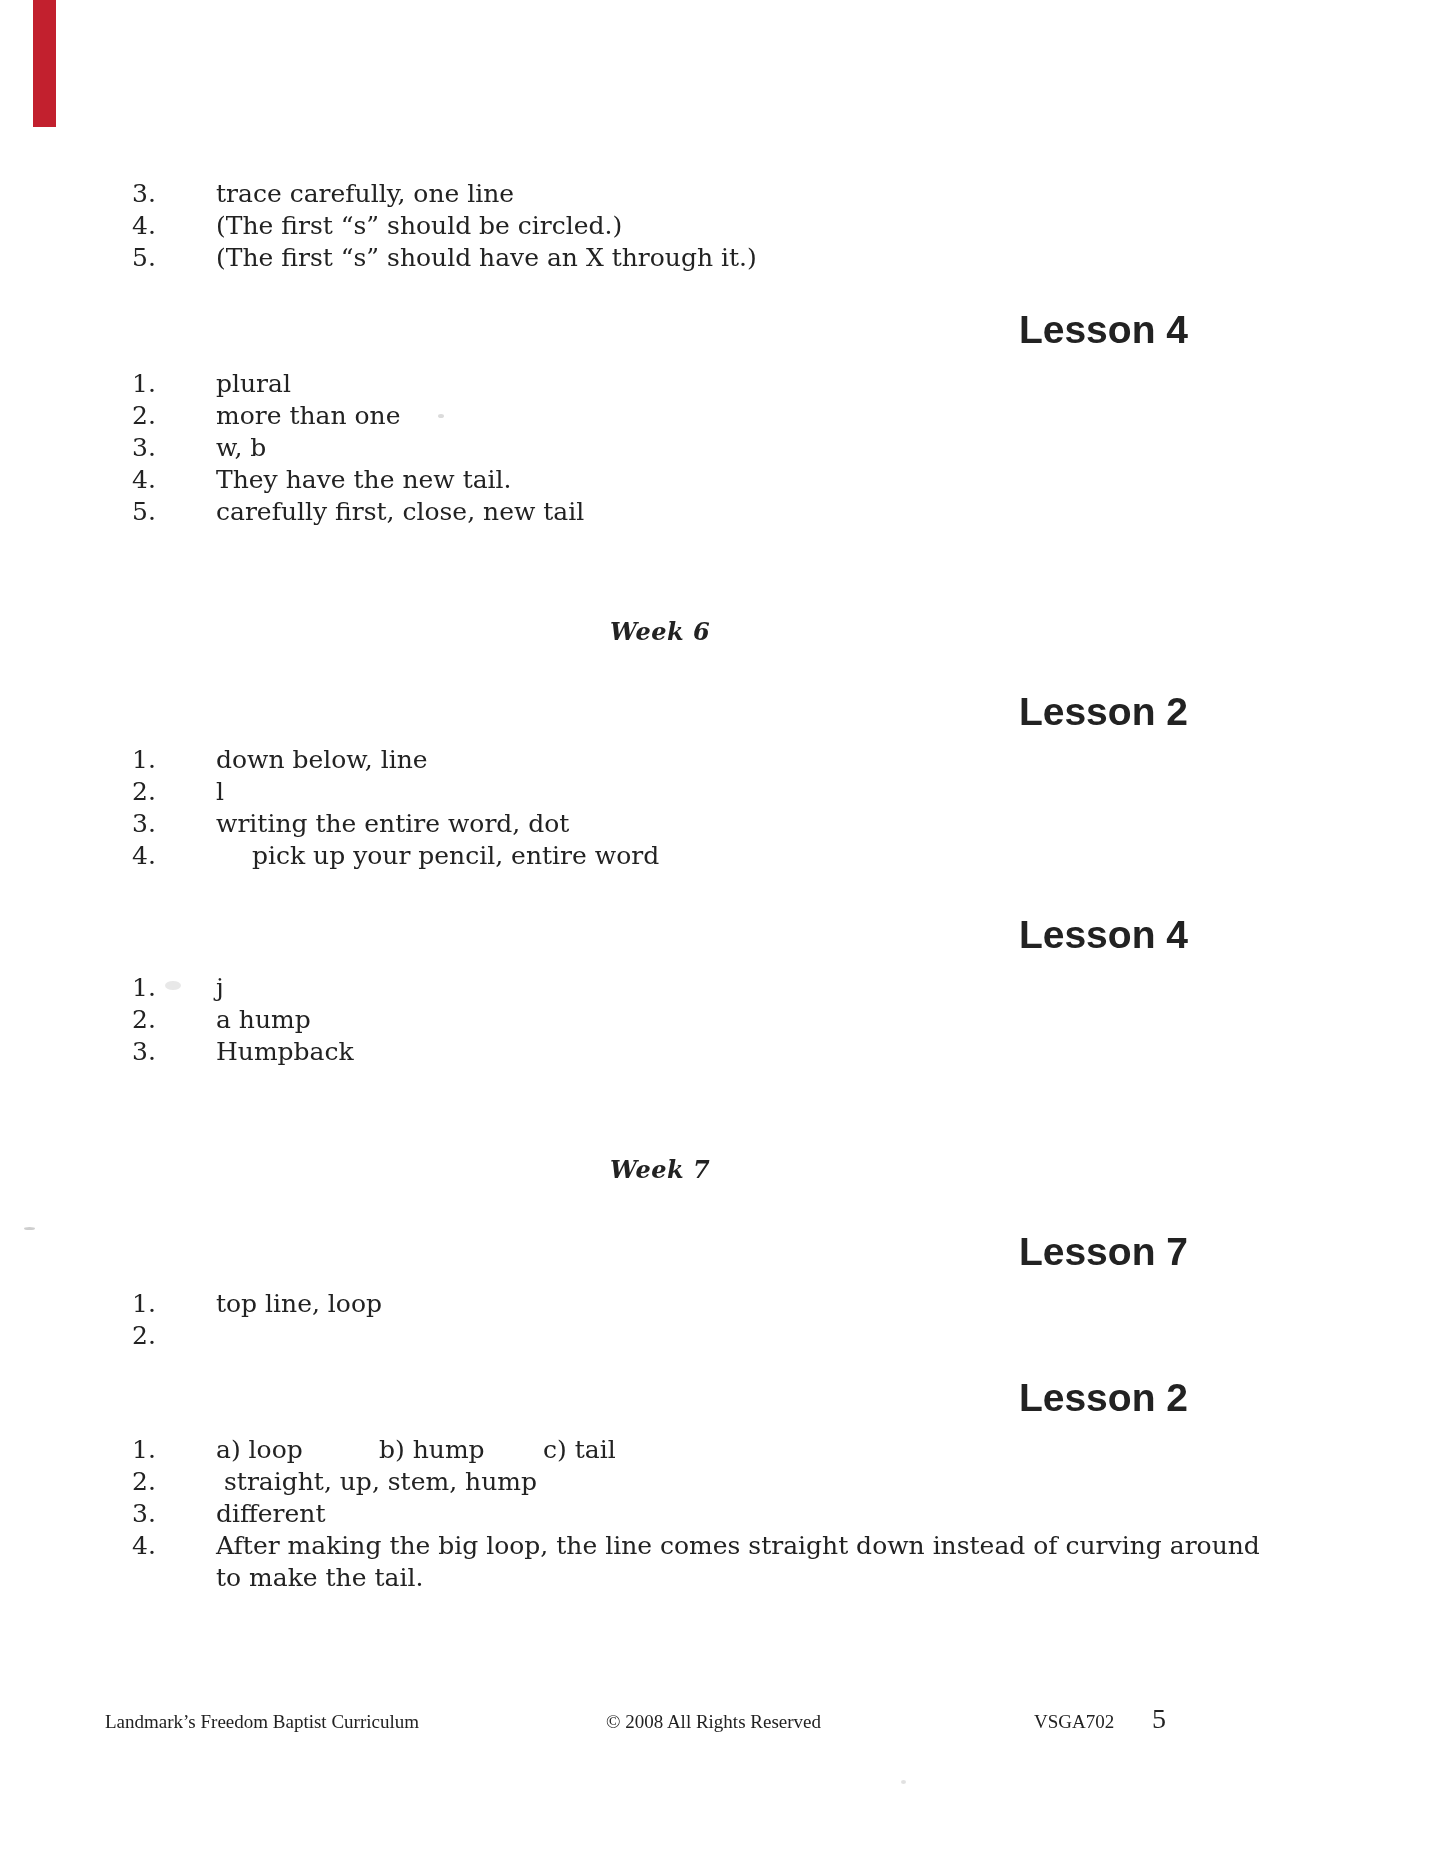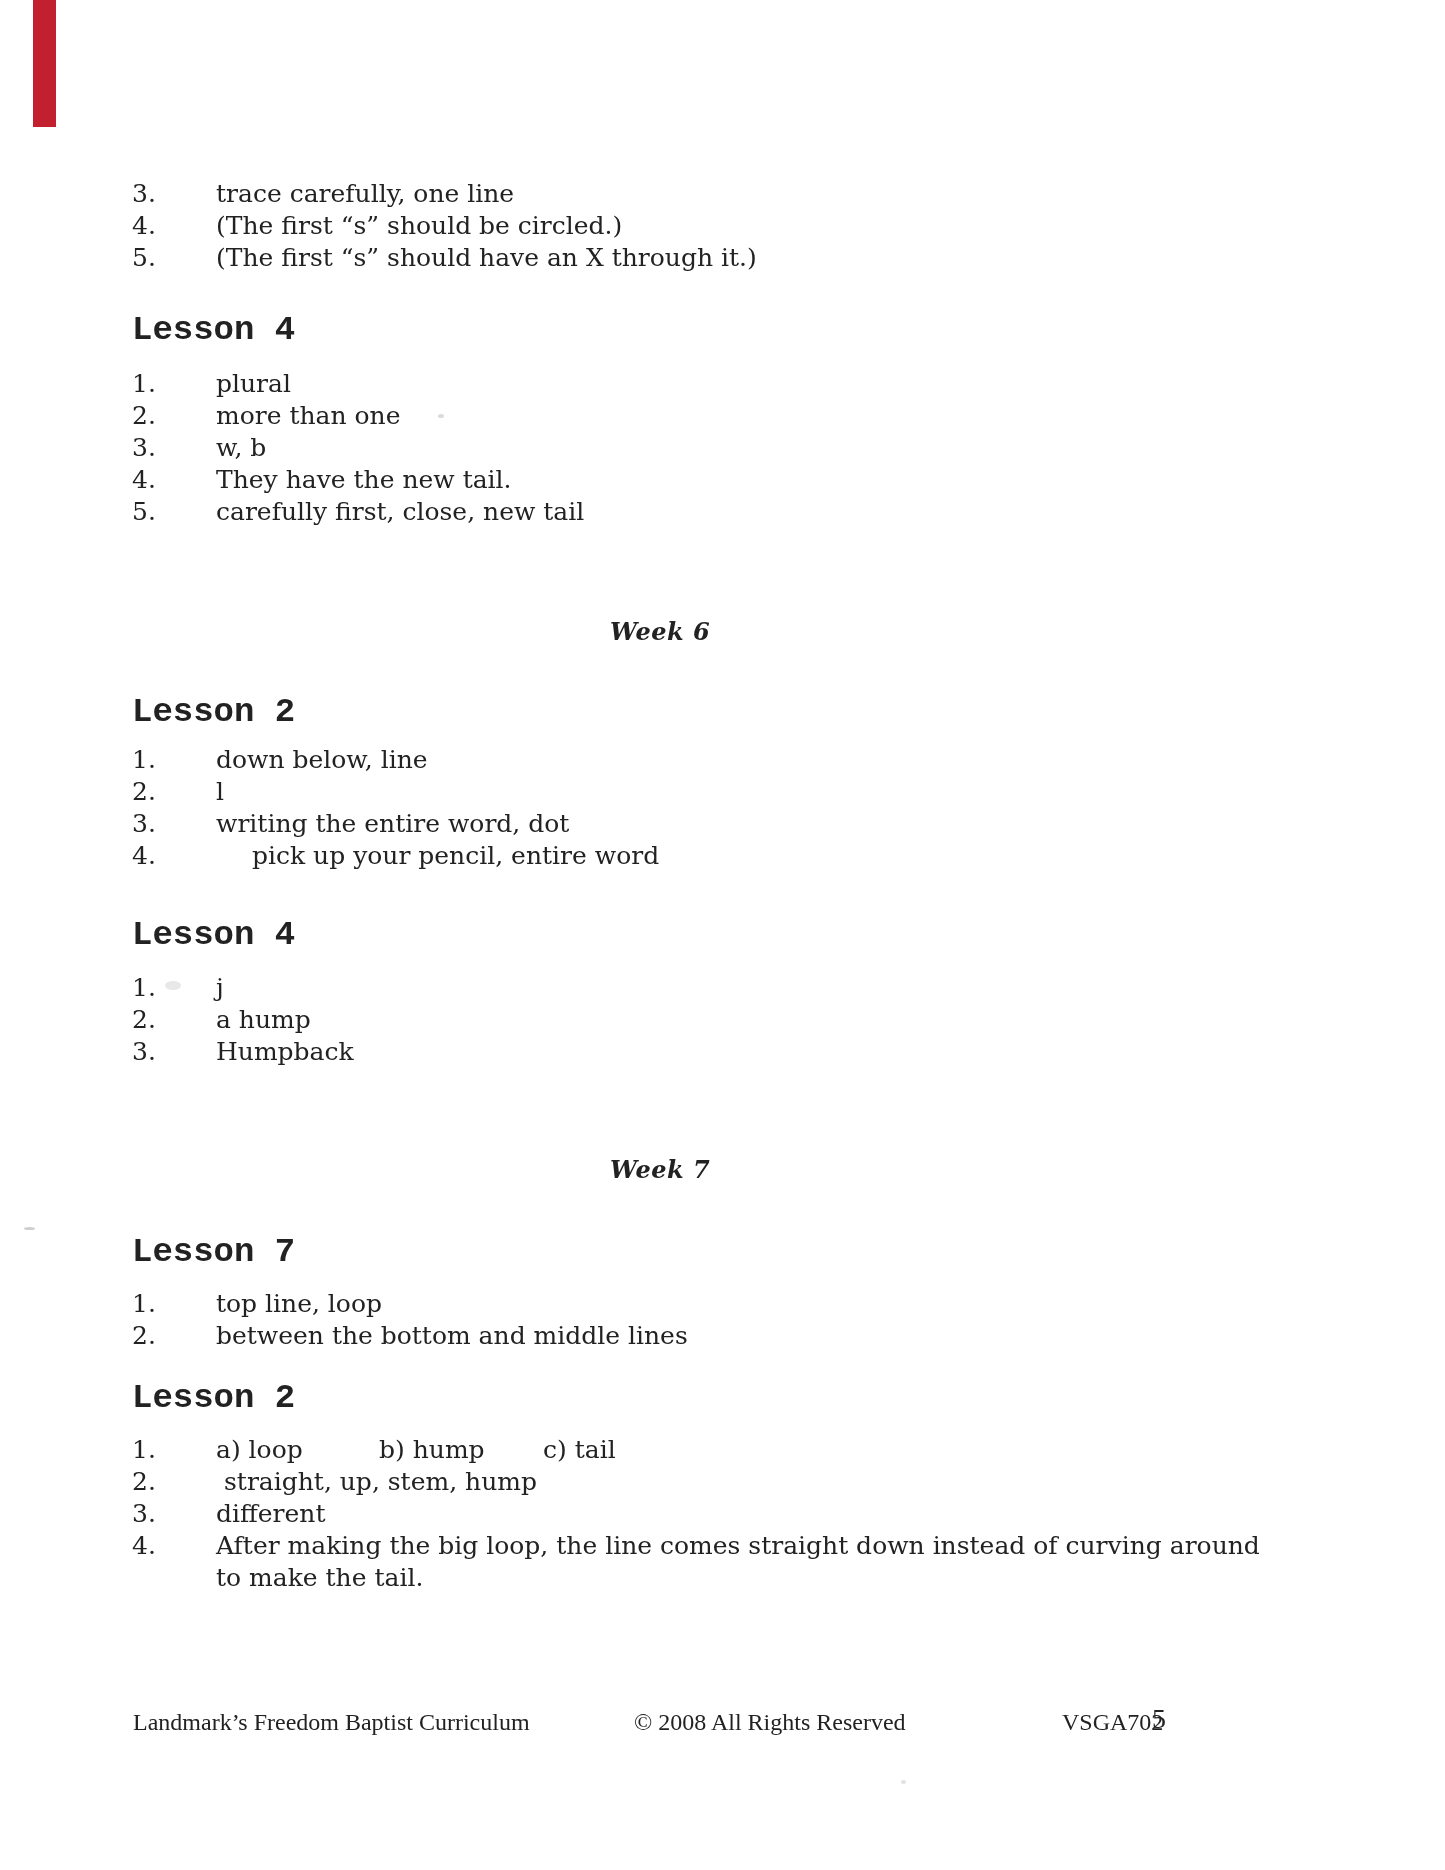--- a/index.html
+++ b/index.html
@@ -27,38 +27,38 @@
   .week{
     text-align:center;
     font-family:"DejaVu Serif",serif;
     font-style:italic;
     font-weight:bold;
     font-size:24px;
     line-height:44px;
     letter-spacing:0.5px;
   }
   .lesson{
-    font-family:Liberation Mono, monospace;
+    font-family:Liberation Sans, sans-serif;
     font-weight:bold;
-    font-size:34px;
+    font-size:39px;
     line-height:36px;
+    text-align:right;
   }
   .answers{font-size:25px;}
   .row{position:relative;height:32px;line-height:32px;}
   .num{position:absolute;left:0;white-space:nowrap;}
   .ans{position:absolute;white-space:nowrap;}
   
   .foot{
     position:absolute;
     font-family:"Liberation Serif",serif;
-    font-size:24px;
+    font-size:19px;
     line-height:26px;
     white-space:nowrap;
     color:var(--text);
-    margin-left:28px;
   }
   .pagenum{
     position:absolute;
     font-family:"Liberation Serif",serif;
     font-size:28px;
     line-height:30px;
     color:var(--text);
   }
   
   .speck{position:absolute;border-radius:50%;}
@@ -144,21 +144,20 @@
       </div>
       <div class="block week" style="top: 1148px;">Week 7</div>
       <div class="block lesson" style="top: 1234px;">Lesson 7</div>
       <div class="block answers" style="top: 1288px;">
         <div class="row">
           <span class="num">1.</span>
           <span class="ans" style="left: 84px;">top line, loop</span>
         </div>
         <div class="row">
           <span class="num">2.</span>
-          <span class="ans" style="left: 84px;">between the bottom and middle lines</span>
         </div>
       </div>
       <div class="block lesson" style="top: 1380px;">Lesson 2</div>
       <div class="block answers" style="top: 1434px;">
         <div class="row">
           <span class="num">1.</span>
           <span class="ans" style="left: 84px;">a) loop</span>
           <span class="ans" style="left: 247px;">b) hump</span>
           <span class="ans" style="left: 411px;">c) tail</span>
         </div>

